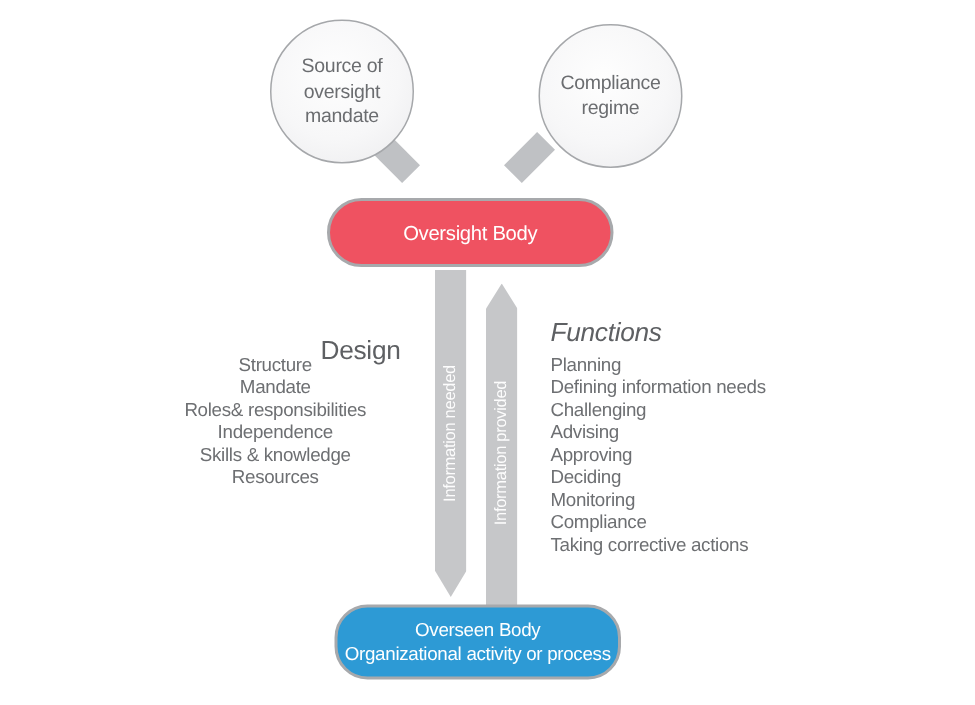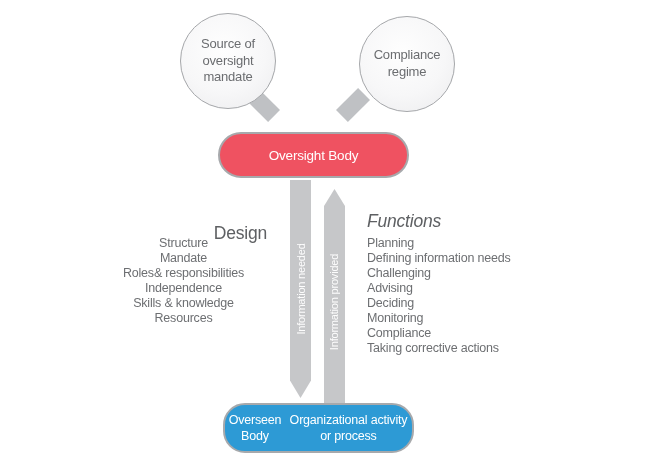--- a/index.html
+++ b/index.html
@@ -26,21 +26,21 @@
   .pill {
     position:absolute; left:218px; top:132px; width:191px; height:46px;
     background:#ef5261; border:2px solid #a7a9ac; border-radius:25px; box-sizing:border-box;
     display:flex; align-items:center; justify-content:center;
     color:#ffffff; font-size:13.5px; z-index:3;
   }
   
   .bluebox {
     position:absolute; left:223px; top:403px; width:191px; height:50px;
     background:#2d9ad5; border:2px solid #a7a9ac; border-radius:22px; box-sizing:border-box;
-    display:flex; align-items:center; justify-content:center;
+    display:flex; flex-direction:column; align-items:center; justify-content:center;
     color:#ffffff; font-size:12.5px; line-height:1.3; z-index:3; text-align:center;
   }
   
   .arrow {
     position:absolute; width:21px; background:#c6c7c9; z-index:1;
     display:flex; align-items:center; justify-content:center;
   }
   .arrow-down { left:290px; top:180px; height:218px;
     clip-path:polygon(0 0, 100% 0, 100% 92%, 50% 100%, 0 92%); }
   .arrow-up   { left:324px; top:189px; height:225px;
@@ -95,20 +95,21 @@
     <div>Skills &amp; knowledge</div>
     <div>Resources</div>
   </div>
 
   <div class="col-heading functions-heading">Functions</div>
   <div class="col-list functions-list">
     <div>Planning</div>
     <div>Defining information needs</div>
     <div>Challenging</div>
     <div>Advising</div>
+    <div>Approving</div>
     <div>Deciding</div>
     <div>Monitoring</div>
     <div>Compliance</div>
     <div>Taking corrective actions</div>
   </div>
 
   <div class="bluebox">
     <span>Overseen Body</span>
     <span>Organizational activity or process</span>
   </div>

